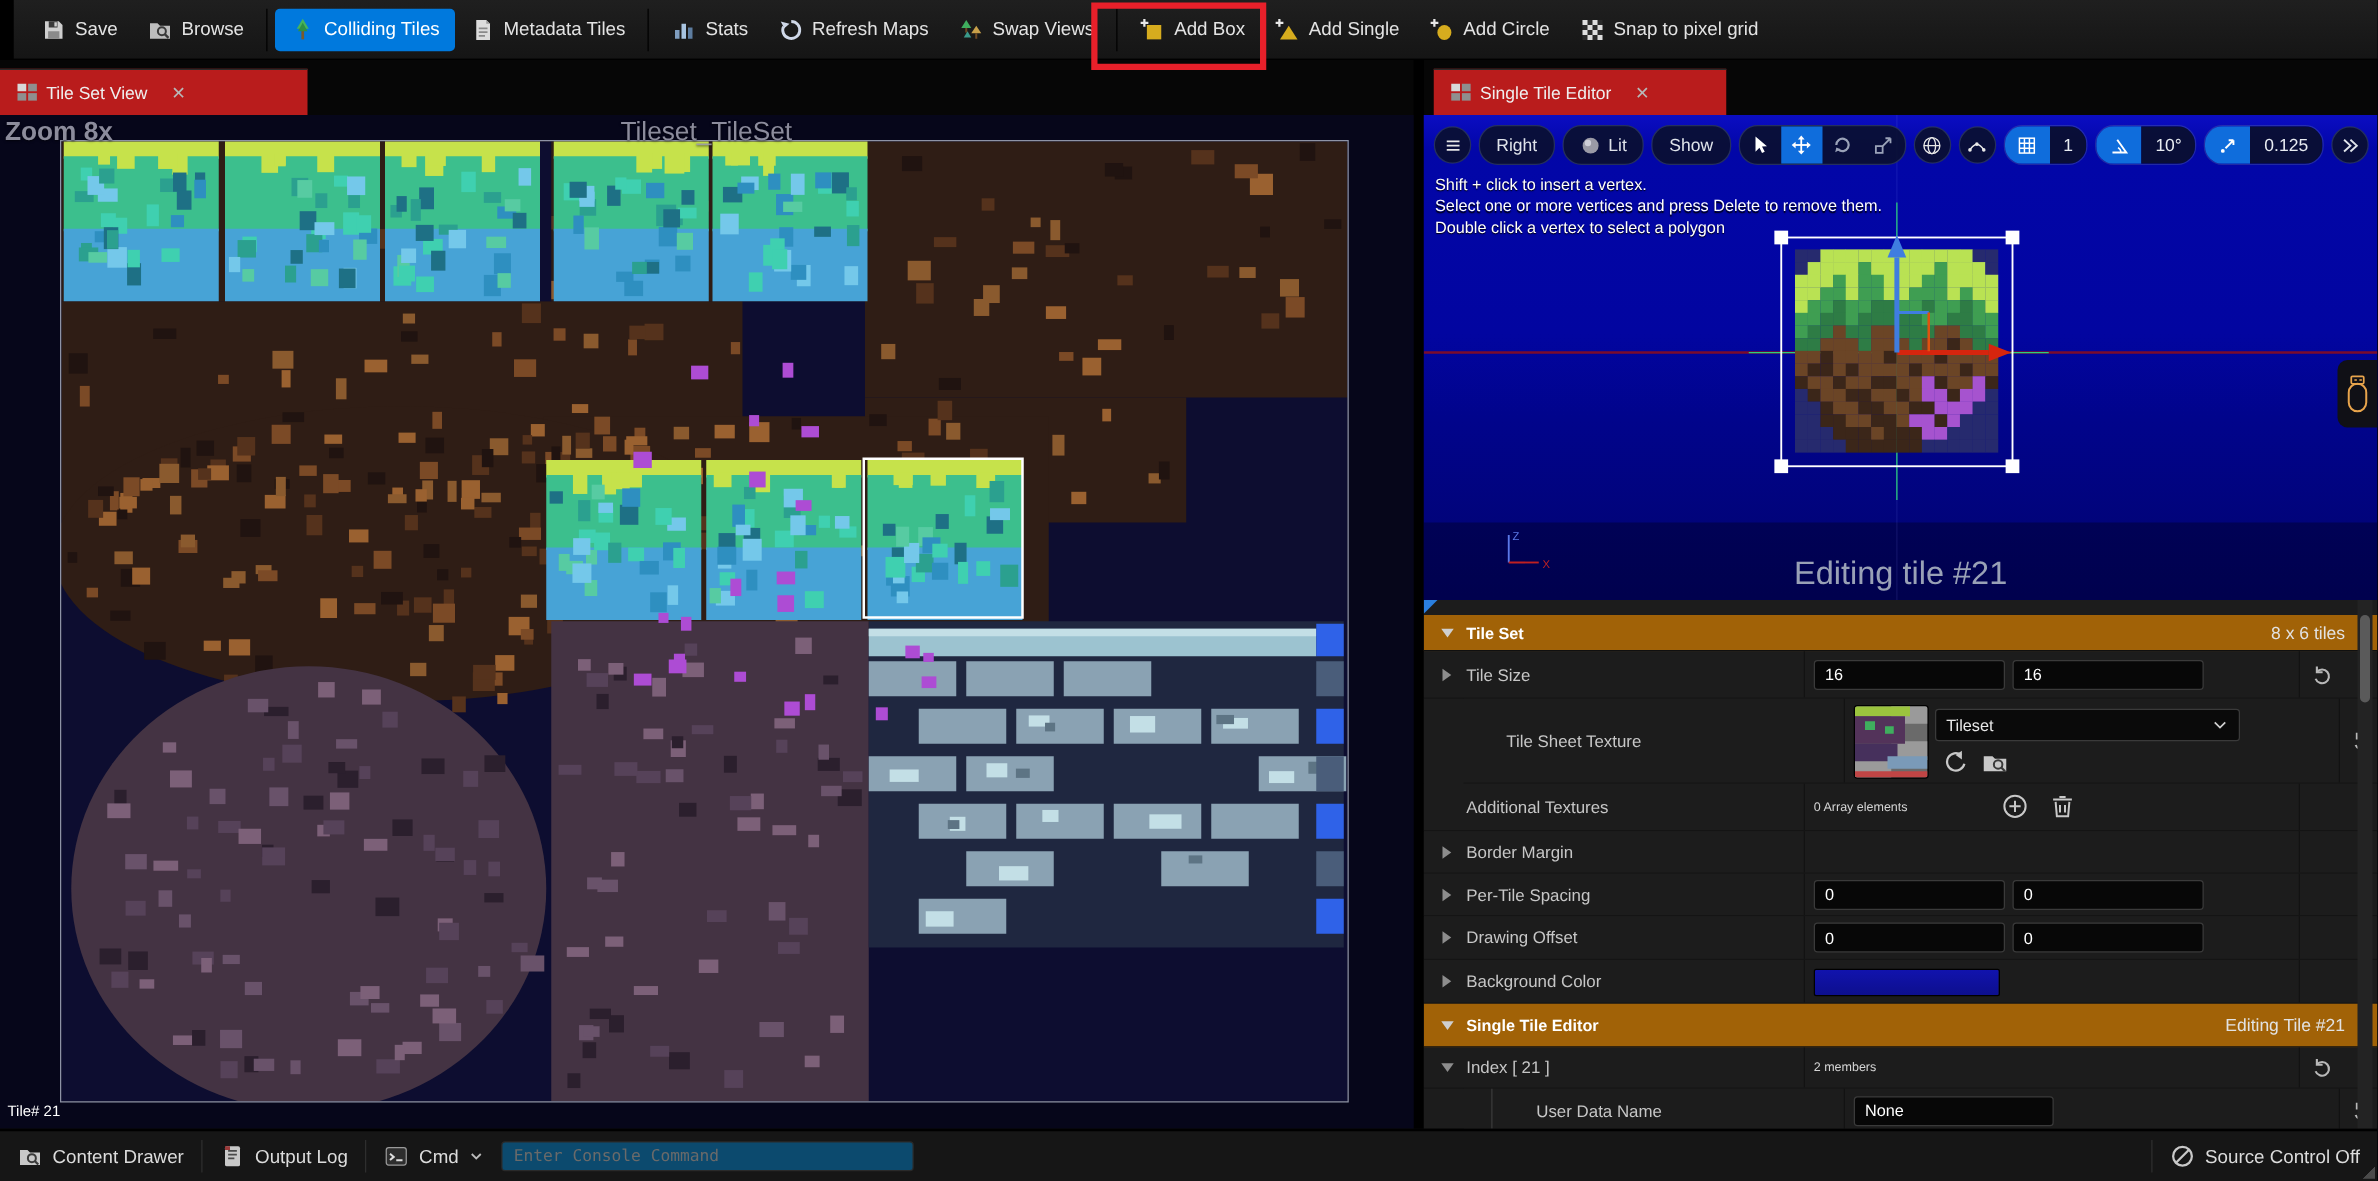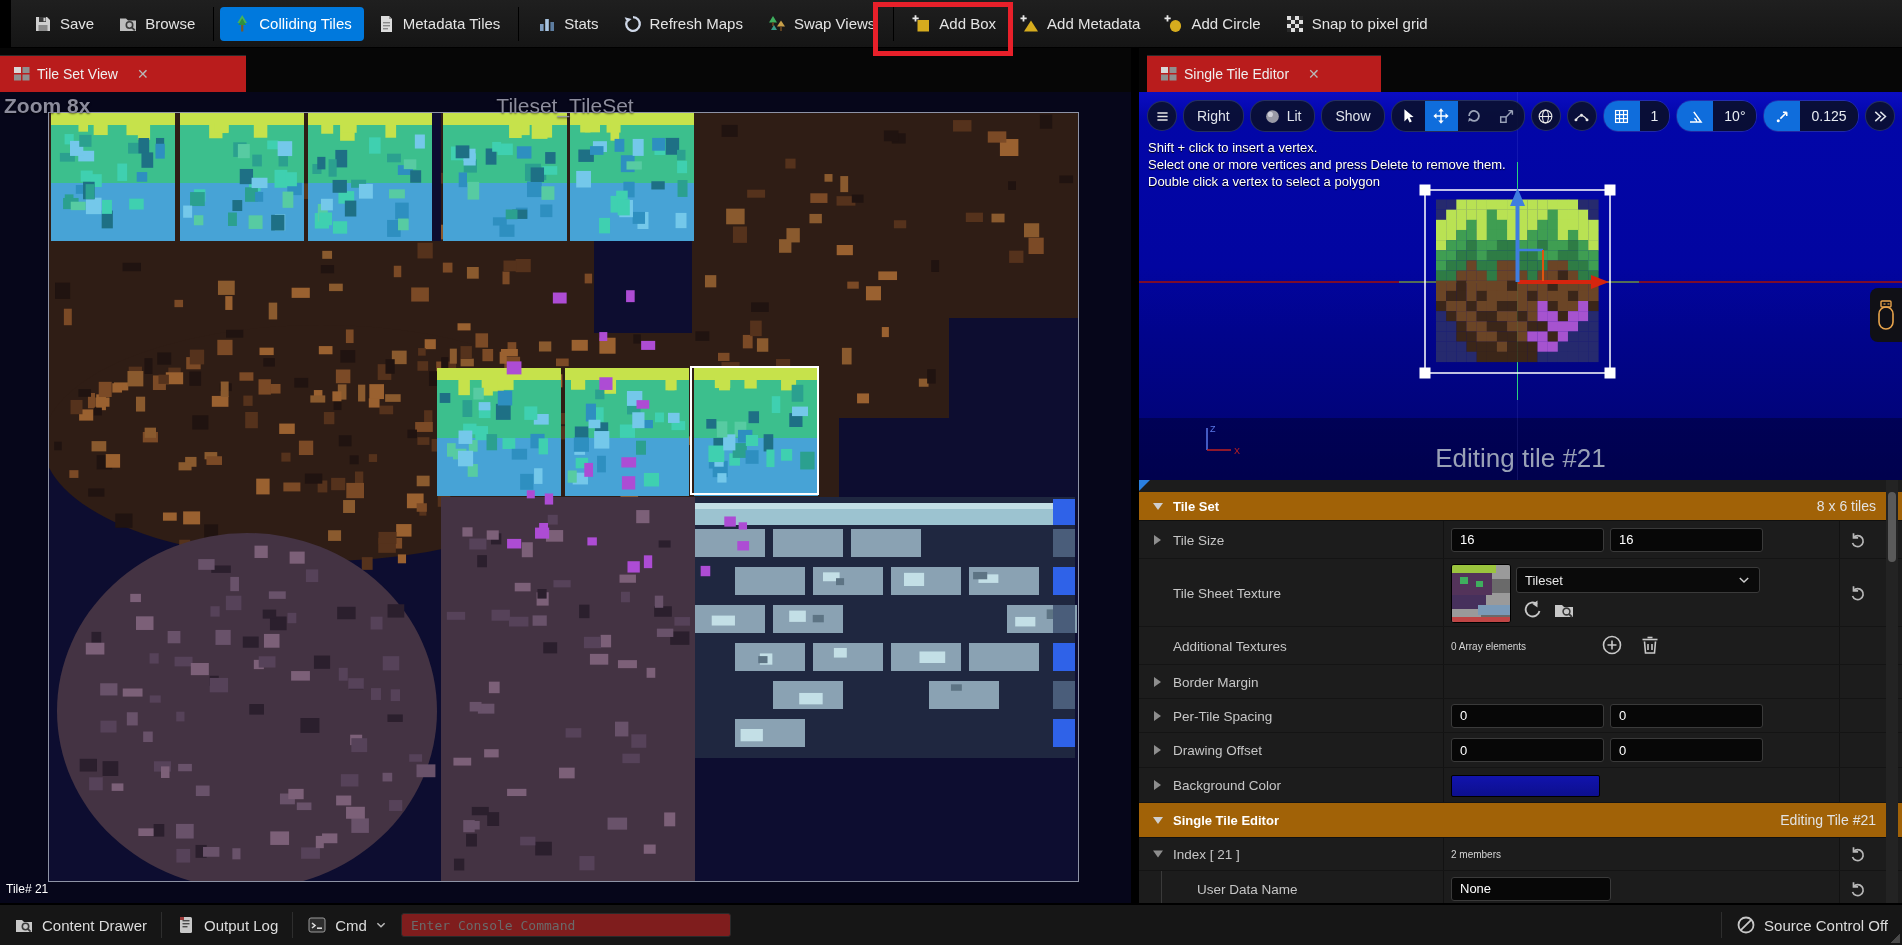--- a/index.html
+++ b/index.html
@@ -83,21 +83,21 @@
         border:1px solid #3a3a3a;border-radius:3px;display:flex;align-items:center;font-size:13px;color:#e8e8e8;
         padding:0 8px;box-sizing:border-box;}
   #dd-texture svg{margin-left:auto;width:14px;height:14px;}
   #scrollbar{left:1886px;top:480px;width:12px;height:423px;background:#232323;}
   #scroll-thumb{left:2px;top:12px;width:8px;height:70px;background:#5a5a5a;border-radius:4px;position:absolute;}
   
   #bottom-bar{left:0;top:903px;width:1902px;height:42px;background:#161616;border-top:2px solid #000;
         display:flex;align-items:center;box-sizing:border-box;font-size:15px;color:#dcdcdc;}
   .bitem{display:flex;align-items:center;gap:8px;padding:0 14px;white-space:nowrap;}
   .bsep{width:1px;height:26px;background:#2e2e2e;}
-  #console-input{width:330px;height:24px;background:#7f1d1d;border:1px solid #2a2a2a;border-radius:3px;
+  #console-input{width:330px;height:24px;background:#0c4a6e;border:1px solid #2a2a2a;border-radius:3px;
         color:#a8a8a8;font-family:"DejaVu Sans Mono",monospace;font-size:13px;padding:0 9px;box-sizing:border-box;}
   #console-input::placeholder{color:#6a6a6a;}
   #src-ctrl{margin-left:auto;}
   .grip{position:absolute;right:2px;bottom:2px;width:10px;height:10px;
         background:linear-gradient(135deg,transparent 50%,#4a4a4a 50%);}
 </style>
 </head>
 <body>
 
 <div id="toolbar" class="abs">
@@ -187,21 +187,21 @@
       </span>
       <span>Add Box</span>
     </div>
     <div class="tbtn">
       <span class="ticon">
         <svg viewBox="0 0 20 20">
           <path d="M11 6.5 L18 17.5 H4 Z" fill="#d6ac1e"></path>
           <path d="M3.5 1.2v6.2 M0.5 4.3h6.2" stroke="#e8e8e8" stroke-width="1.8"></path>
         </svg>
       </span>
-      <span>Add Metadata</span>
+      <span>Add Single</span>
     </div>
     <div class="tbtn">
       <span class="ticon">
         <svg viewBox="0 0 20 20">
           <ellipse cx="11.5" cy="12" rx="5.6" ry="6" fill="#d6ac1e"></ellipse>
           <path d="M3.5 1.2v6.2 M0.5 4.3h6.2" stroke="#e8e8e8" stroke-width="1.8"></path>
         </svg>
       </span>
       <span>Add Circle</span>
     </div>
@@ -1425,21 +1425,21 @@
     <input class="spin" style="left: 312px;" value="16">
     <input class="spin" style="left: 471px;" value="16">
     <span class="revert">
       <svg viewBox="0 0 22 22">
           <path d="M6.5 8.5 a5.5 5.5 0 1 1 -1 5.5" fill="none" stroke="#b8b8b8" stroke-width="1.7"></path>
           <path d="M6.5 4.2 v4.6 h4.6" fill="none" stroke="#b8b8b8" stroke-width="1.7"></path>
         </svg>
     </span>
   </div>
 
-  <div class="prow" style="height:67px;">
+  <div class="prow" style="height:67px;margin-left:32px;">
     <div class="colsep"></div>
       <div class="rsep"></div>
     <span class="lbl">Tile Sheet Texture</span>
     <svg class="abs" style="left:312px;top:5px;border:1px solid #000;border-radius:3px;" width="58" height="57" viewBox="0 0 58 57">
       <rect width="58" height="57" fill="#6a6a6a"></rect>
       <rect x="29" y="0" width="29" height="14" fill="#9a9a9a"></rect>
         <rect x="0" y="14" width="29" height="14" fill="#9a9a9a"></rect>
       <rect x="29" y="28" width="29" height="15" fill="#9a9a9a"></rect>
         <rect x="0" y="43" width="29" height="14" fill="#9a9a9a"></rect>
       <rect x="0" y="0" width="44" height="8" fill="#9bc43e"></rect>
@@ -1544,21 +1544,21 @@
     <span class="lbl">Index [ 21 ]</span>
     <span class="valtext">2 members</span>
     <span class="revert">
       <svg viewBox="0 0 22 22">
           <path d="M6.5 8.5 a5.5 5.5 0 1 1 -1 5.5" fill="none" stroke="#b8b8b8" stroke-width="1.7"></path>
           <path d="M6.5 4.2 v4.6 h4.6" fill="none" stroke="#b8b8b8" stroke-width="1.7"></path>
         </svg>
     </span>
   </div>
 
-  <div class="prow" style="height:35px;">
+  <div class="prow" style="height:35px;margin-left:32px;">
     <div class="colsep"></div>
       <div class="rsep"></div>
     <div class="abs" style="left:22px;top:0;bottom:0;width:1px;background:#3a3a3a;"></div>
     <span class="lbl" style="left:58px;">User Data Name</span>
     <input class="spin" style="left: 312px; width: 160px;" value="None">
     <span class="revert">
       <svg viewBox="0 0 22 22">
           <path d="M6.5 8.5 a5.5 5.5 0 1 1 -1 5.5" fill="none" stroke="#b8b8b8" stroke-width="1.7"></path>
           <path d="M6.5 4.2 v4.6 h4.6" fill="none" stroke="#b8b8b8" stroke-width="1.7"></path>
         </svg>

